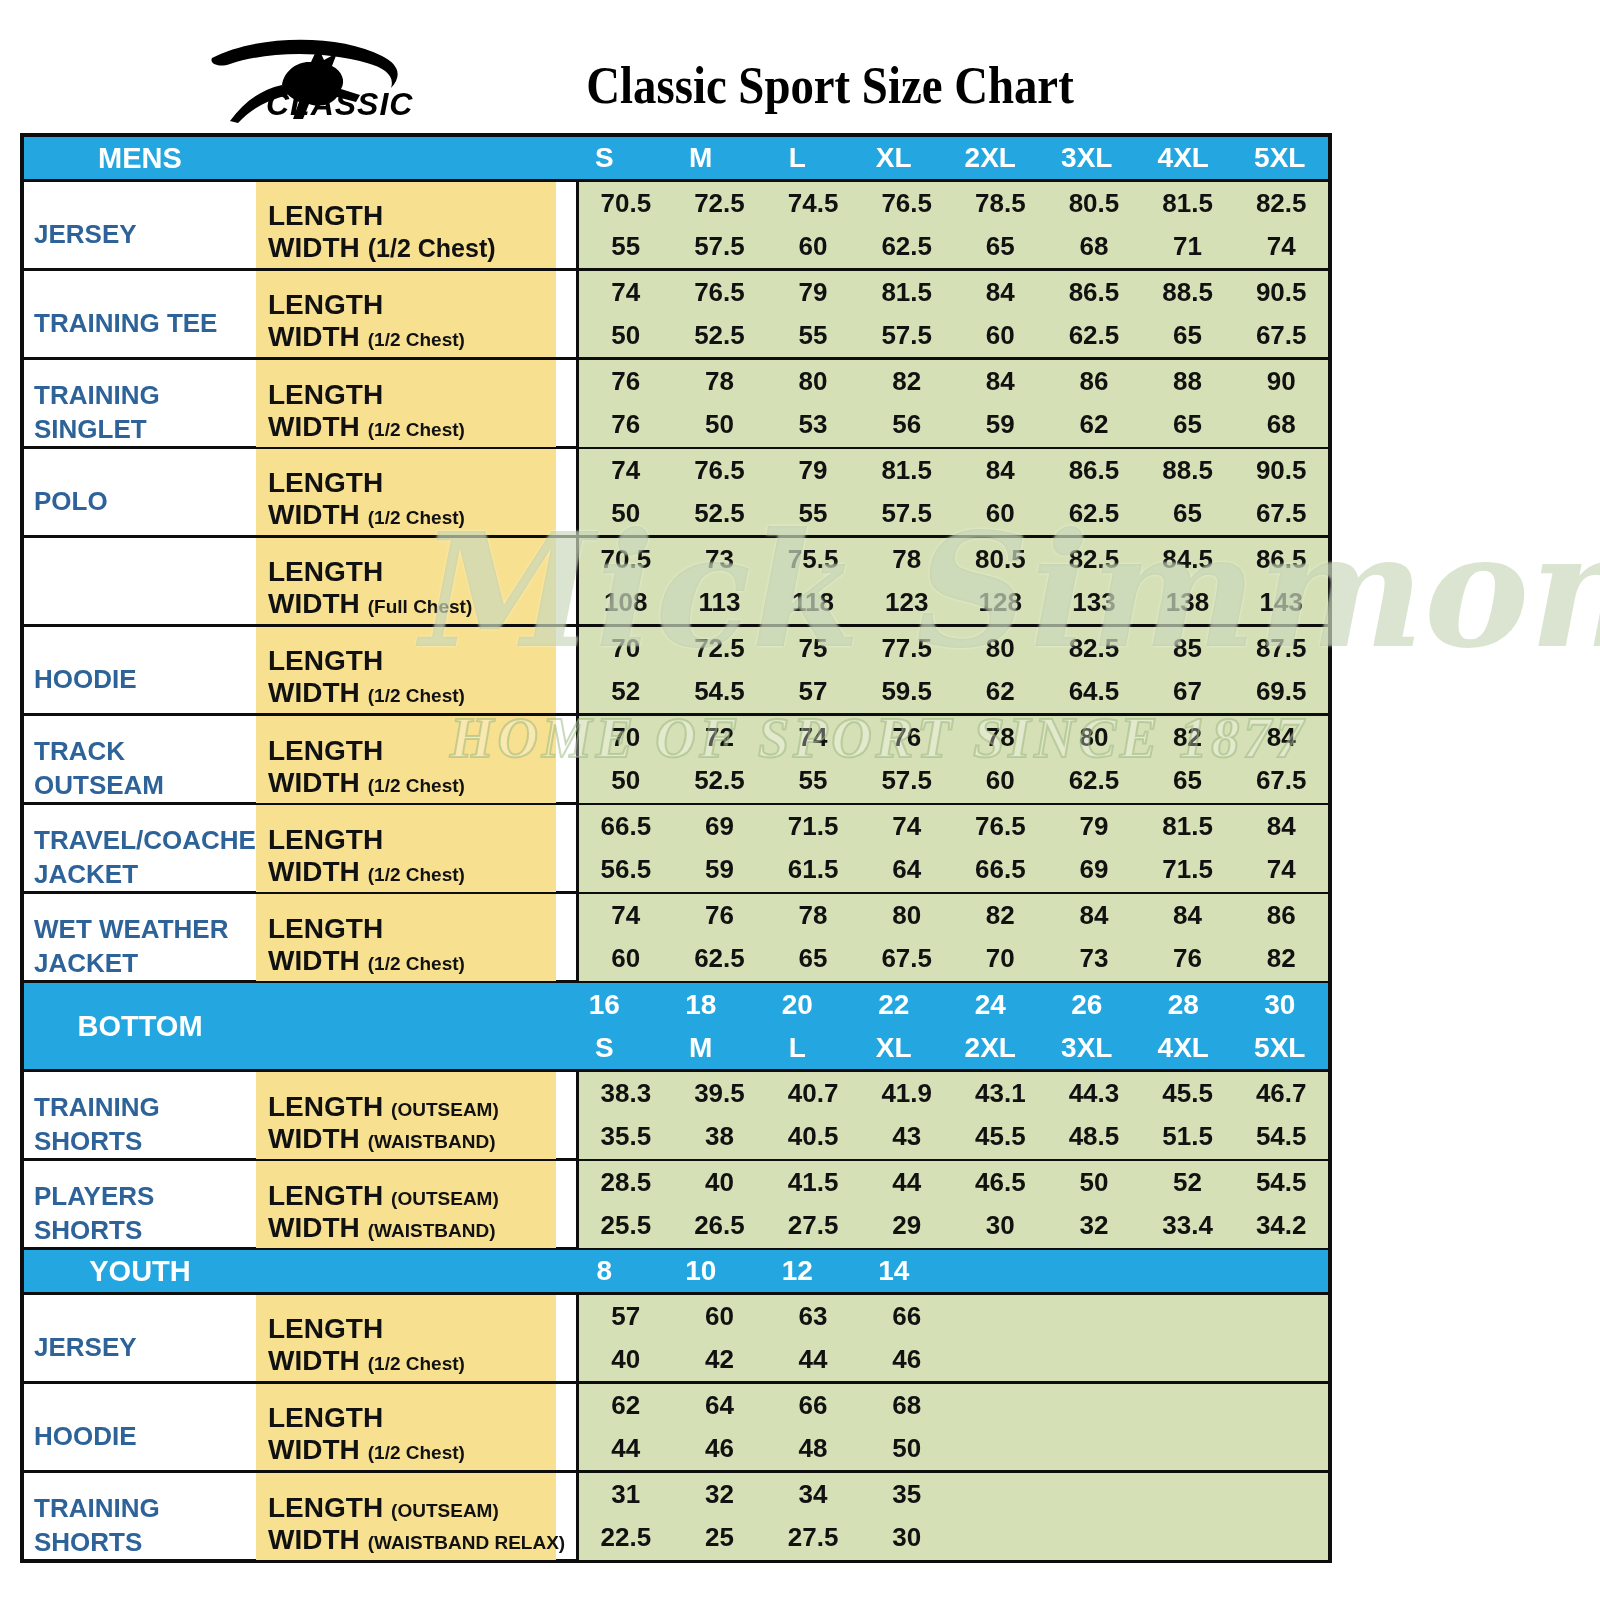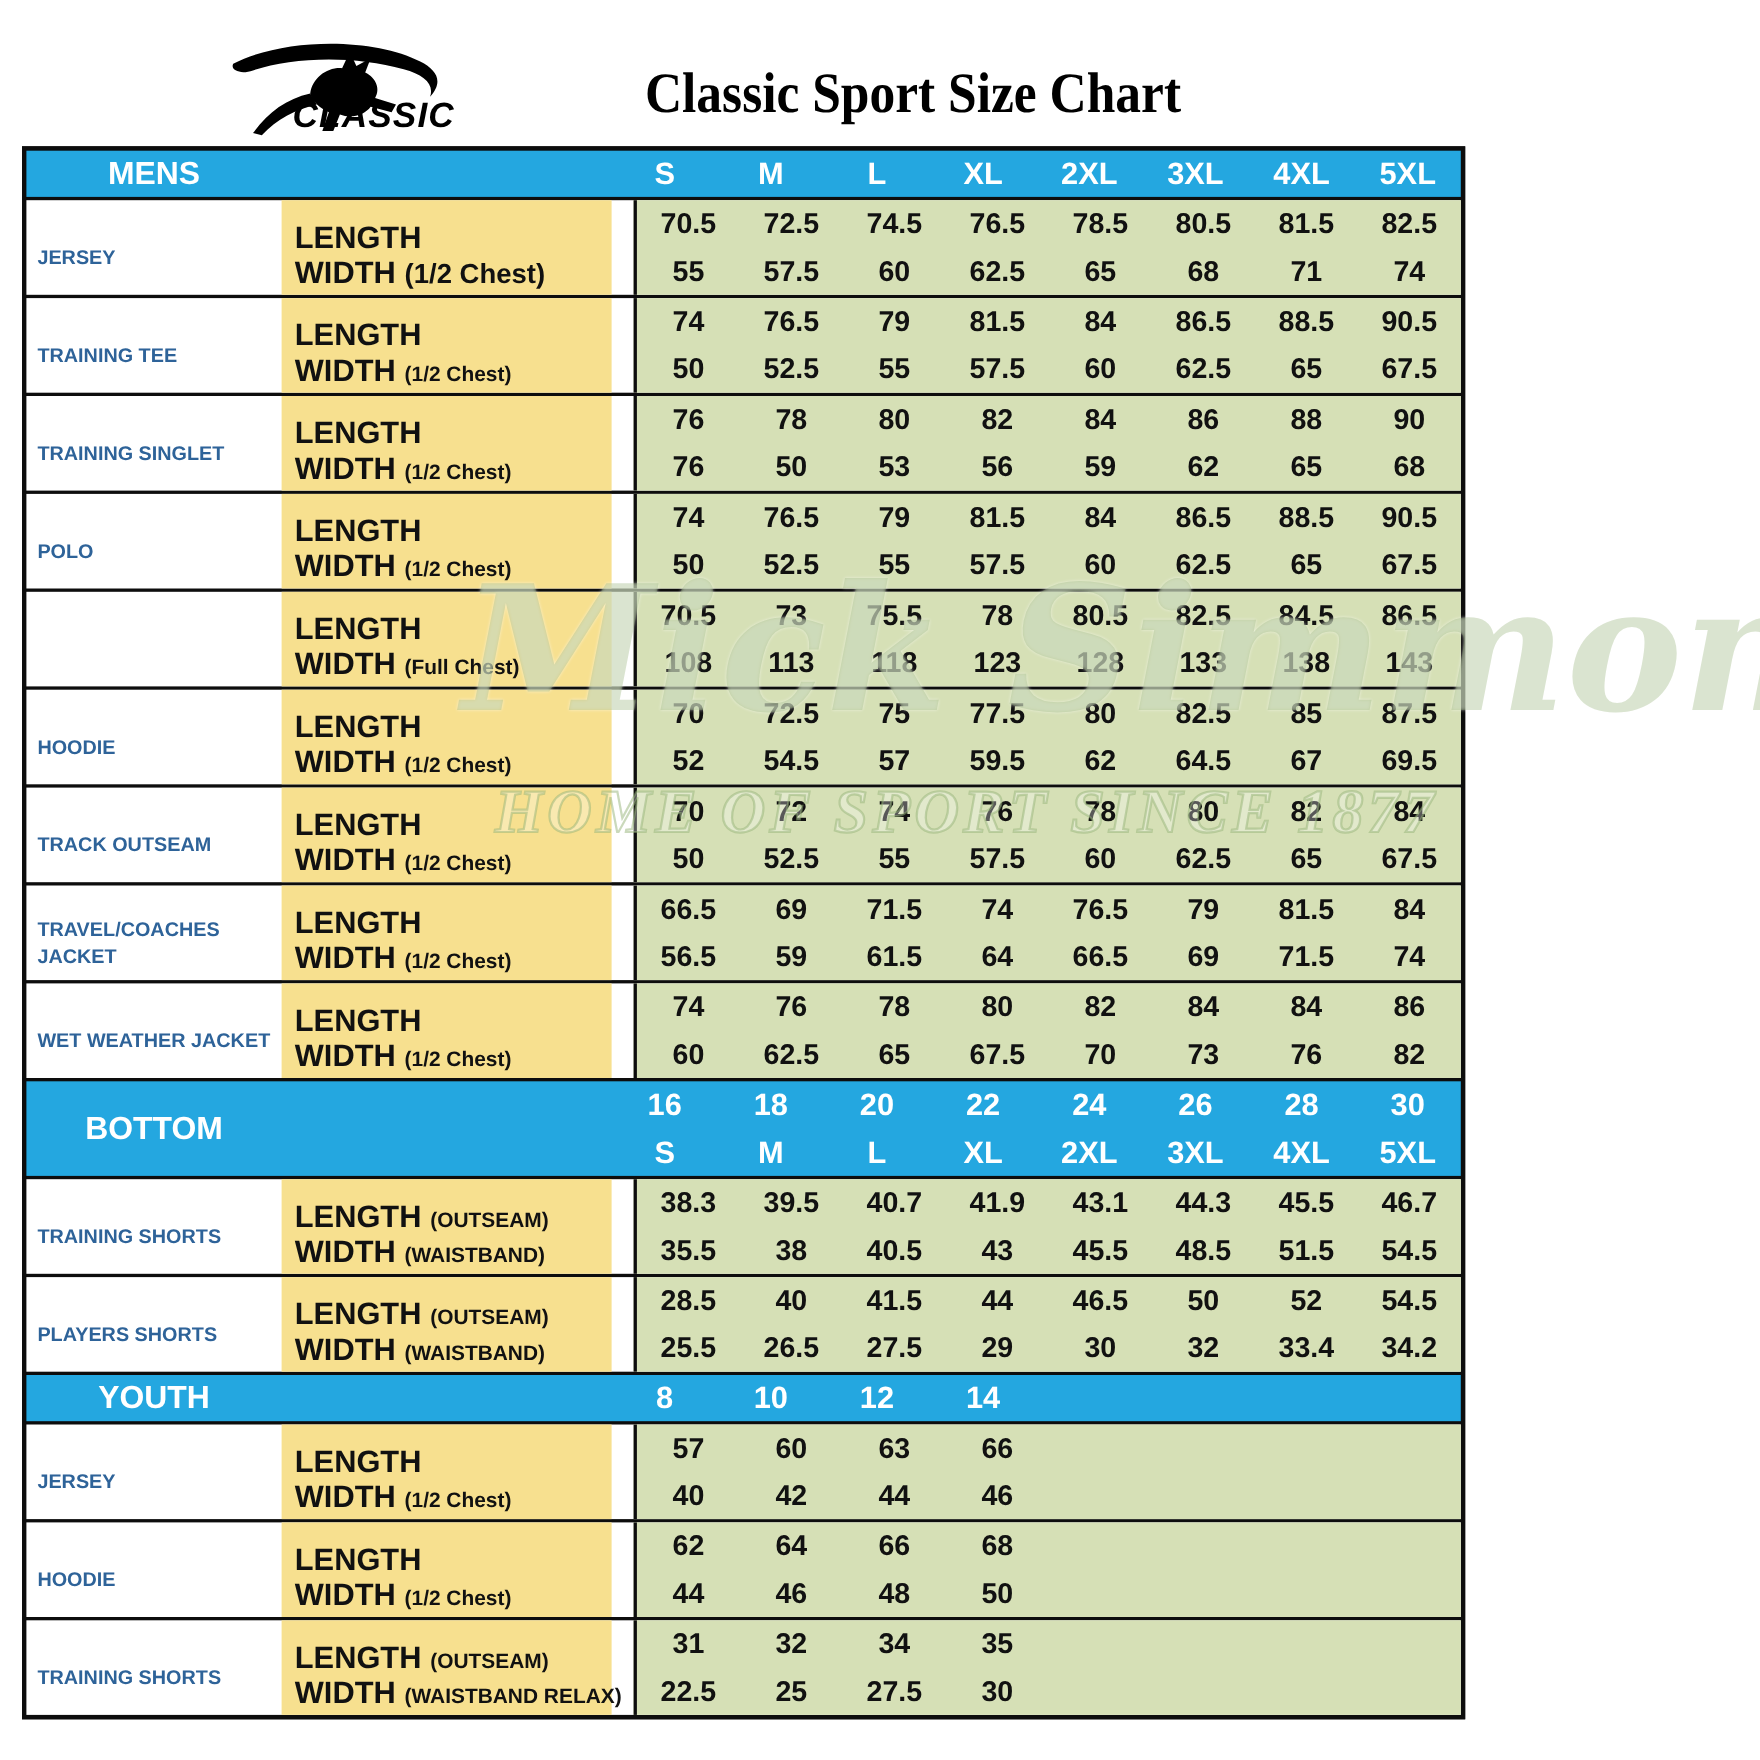--- a/index.html
+++ b/index.html
@@ -25,21 +25,21 @@
   .sec-head.tall{height:86px;}
   .sec-label{grid-column:1/2;display:flex;align-items:center;justify-content:center;
              color:#fff;font-weight:bold;font-size:29px;}
   .sec-gap{grid-column:2/3;}
   .sizes-wrap{grid-column:3/11;display:flex;flex-direction:column;height:100%;}
   .sizes-line{flex:1;display:grid;grid-template-columns:repeat(8,1fr);align-items:center;}
   .size-cell{text-align:center;color:#fff;font-weight:bold;font-size:28px;}
 
   .group{height:86px;background:#fff;}
   .cell-item{grid-column:1/2;display:flex;align-items:center;padding-left:10px;
-             color:var(--item-text-blue,#2E6399);font-weight:bold;font-size:18px;line-height:1.3;margin-top:19px;}
+             color:var(--item-text-blue,#2E6399);font-weight:bold;font-size:26px;line-height:1.3;margin-top:19px;}
   .cell-meas{grid-column:2/3;background:var(--measure-yellow,#F7E08F);display:flex;
              flex-direction:column;justify-content:flex-end;padding:4px 0 4px 12px;}
   .meas-line{display:flex;align-items:baseline;gap:8px;white-space:nowrap;}
   .meas-name{font-weight:bold;font-size:28px;color:#111;}
   .meas-suffix{font-weight:bold;font-size:19px;color:#111;}
   .suffix-large .meas-suffix{font-size:25px;}
   .cell-data{grid-column:3/11;background:var(--data-green,#D6E0B6);
              border-left:3px solid var(--border-black,#0d0d0d);
              display:flex;flex-direction:column;justify-content:space-around;margin-left:20px;}
   .vals-line{flex:1;display:grid;grid-template-columns:repeat(8,1fr);align-items:center;}

